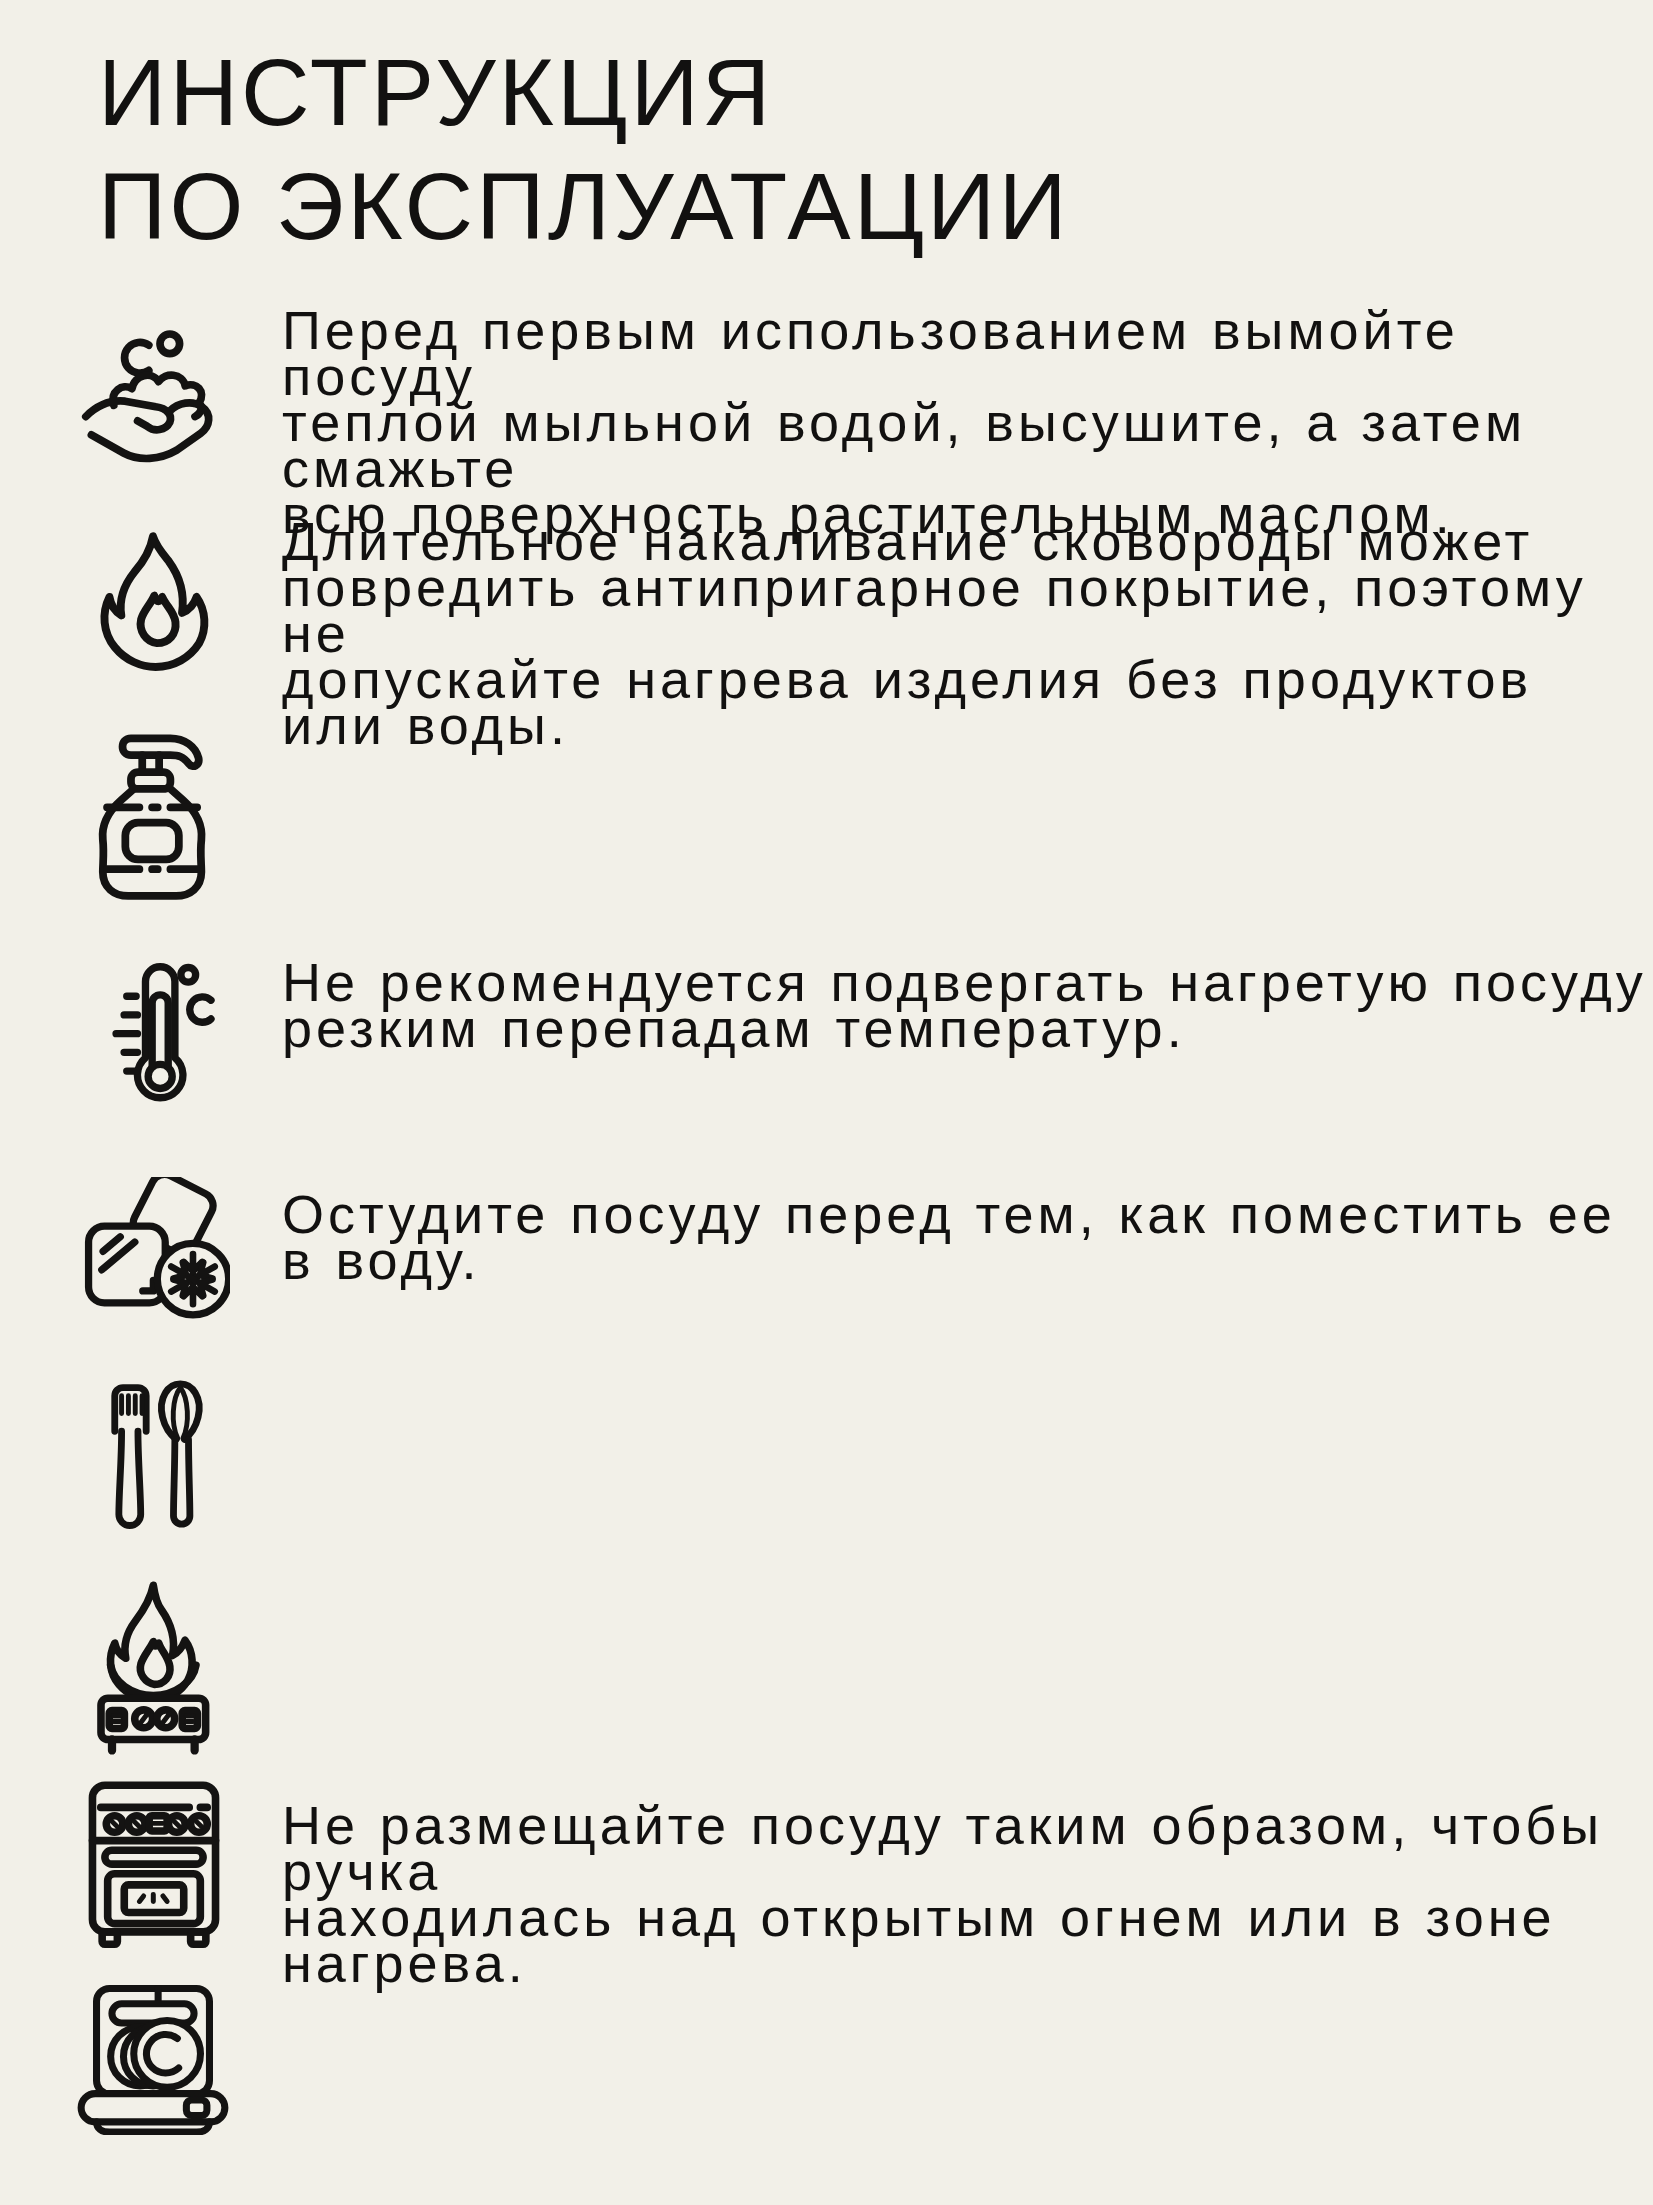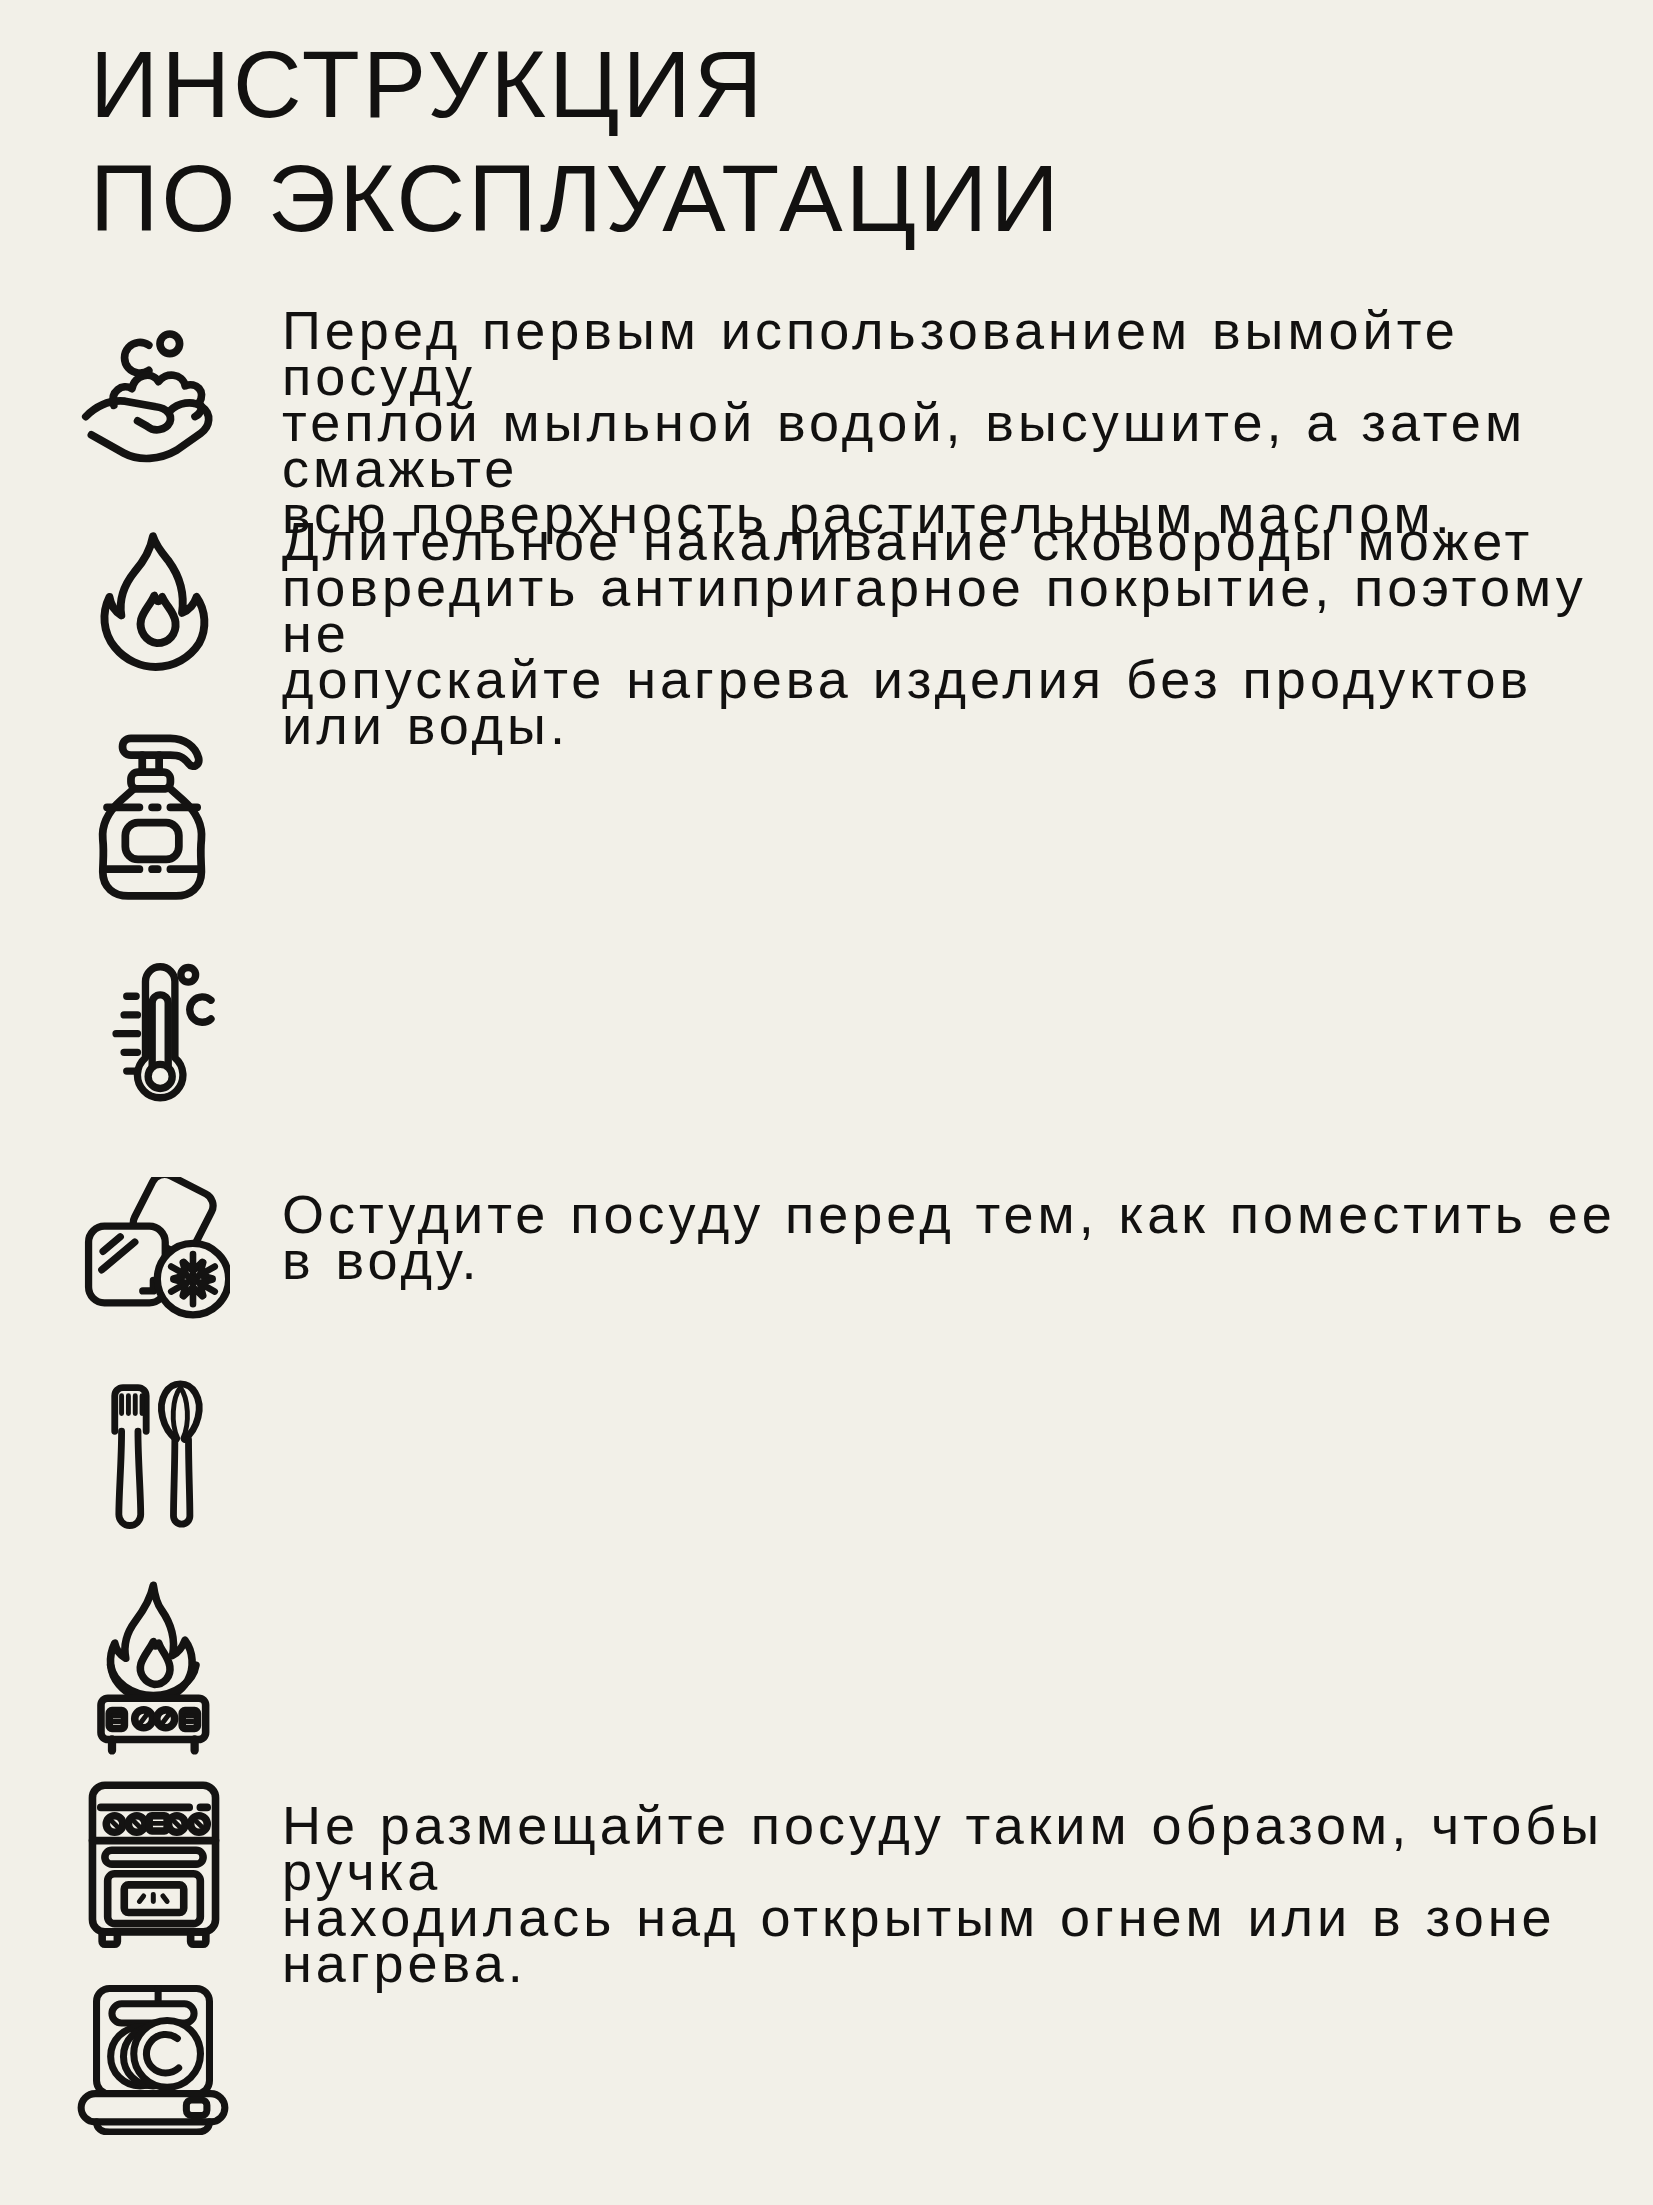--- a/index.html
+++ b/index.html
@@ -9,21 +9,21 @@
     height:2205px;
     background:#f2f0e8;
     font-family:"Liberation Sans", sans-serif;
     color:#121110;
     overflow:hidden;
   }
   .title{
     position:absolute;
     left:90px;
     top:27px;
-    margin:0;
+    margin:8px;
     font-size:95px;
     line-height:114px;
     font-weight:400;
     letter-spacing:3.1px;
     white-space:pre-line;
     color:#121110;
   }
   .item-text{
     position:absolute;
     left:282px;
@@ -90,20 +90,22 @@
   <svg class="icon ic" style="left:92px;top:961px" width="123" height="168" viewBox="0 0 92 125" xmlns="http://www.w3.org/2000/svg">
     <g stroke-width="5.5">
       <path d="M40,72 a17,17 0 1 0 22,0 L62,15 a11,11 0 0 0 -22,0 Z"></path>
       <circle cx="51" cy="86" r="9"></circle>
       <path d="M45,78 V31 a6,6 0 0 1 12,0 V78"></path>
       <path d="M26,26 h7 M24,40 h10 M18,54 h16 M24,68 h10 M26,82 h7"></path>
       <circle cx="72" cy="10" r="5.5"></circle>
       <path d="M89,29 A9.5,9.5 0 1 0 89,43"></path>
     </g>
   </svg>
+  <div class="item-text" style="top:959px">Не рекомендуется подвергать нагретую посуду
+резким перепадам температур.</div>
 
   <svg class="icon ic" style="left:78px;top:1177px" width="152" height="146" viewBox="0 0 115 110" xmlns="http://www.w3.org/2000/svg">
     <g stroke-width="5.5">
       <rect class="occl" x="47" y="3" width="50" height="50" rx="10" transform="rotate(27 72 28)"></rect>
       <rect class="occl" x="8" y="37" width="58" height="58" rx="12"></rect>
       <path d="M19,56 L32,45 M18,70 L43,49"></path>
       <path d="M49,86 h8 M57,86 v-8"></path>
       <circle class="occl" cx="87" cy="77" r="27"></circle>
       <g stroke-width="5">
         <path d="M87,58 V96 M80,64 L87,71 L94,64 M80,90 L87,83 L94,90"></path>

